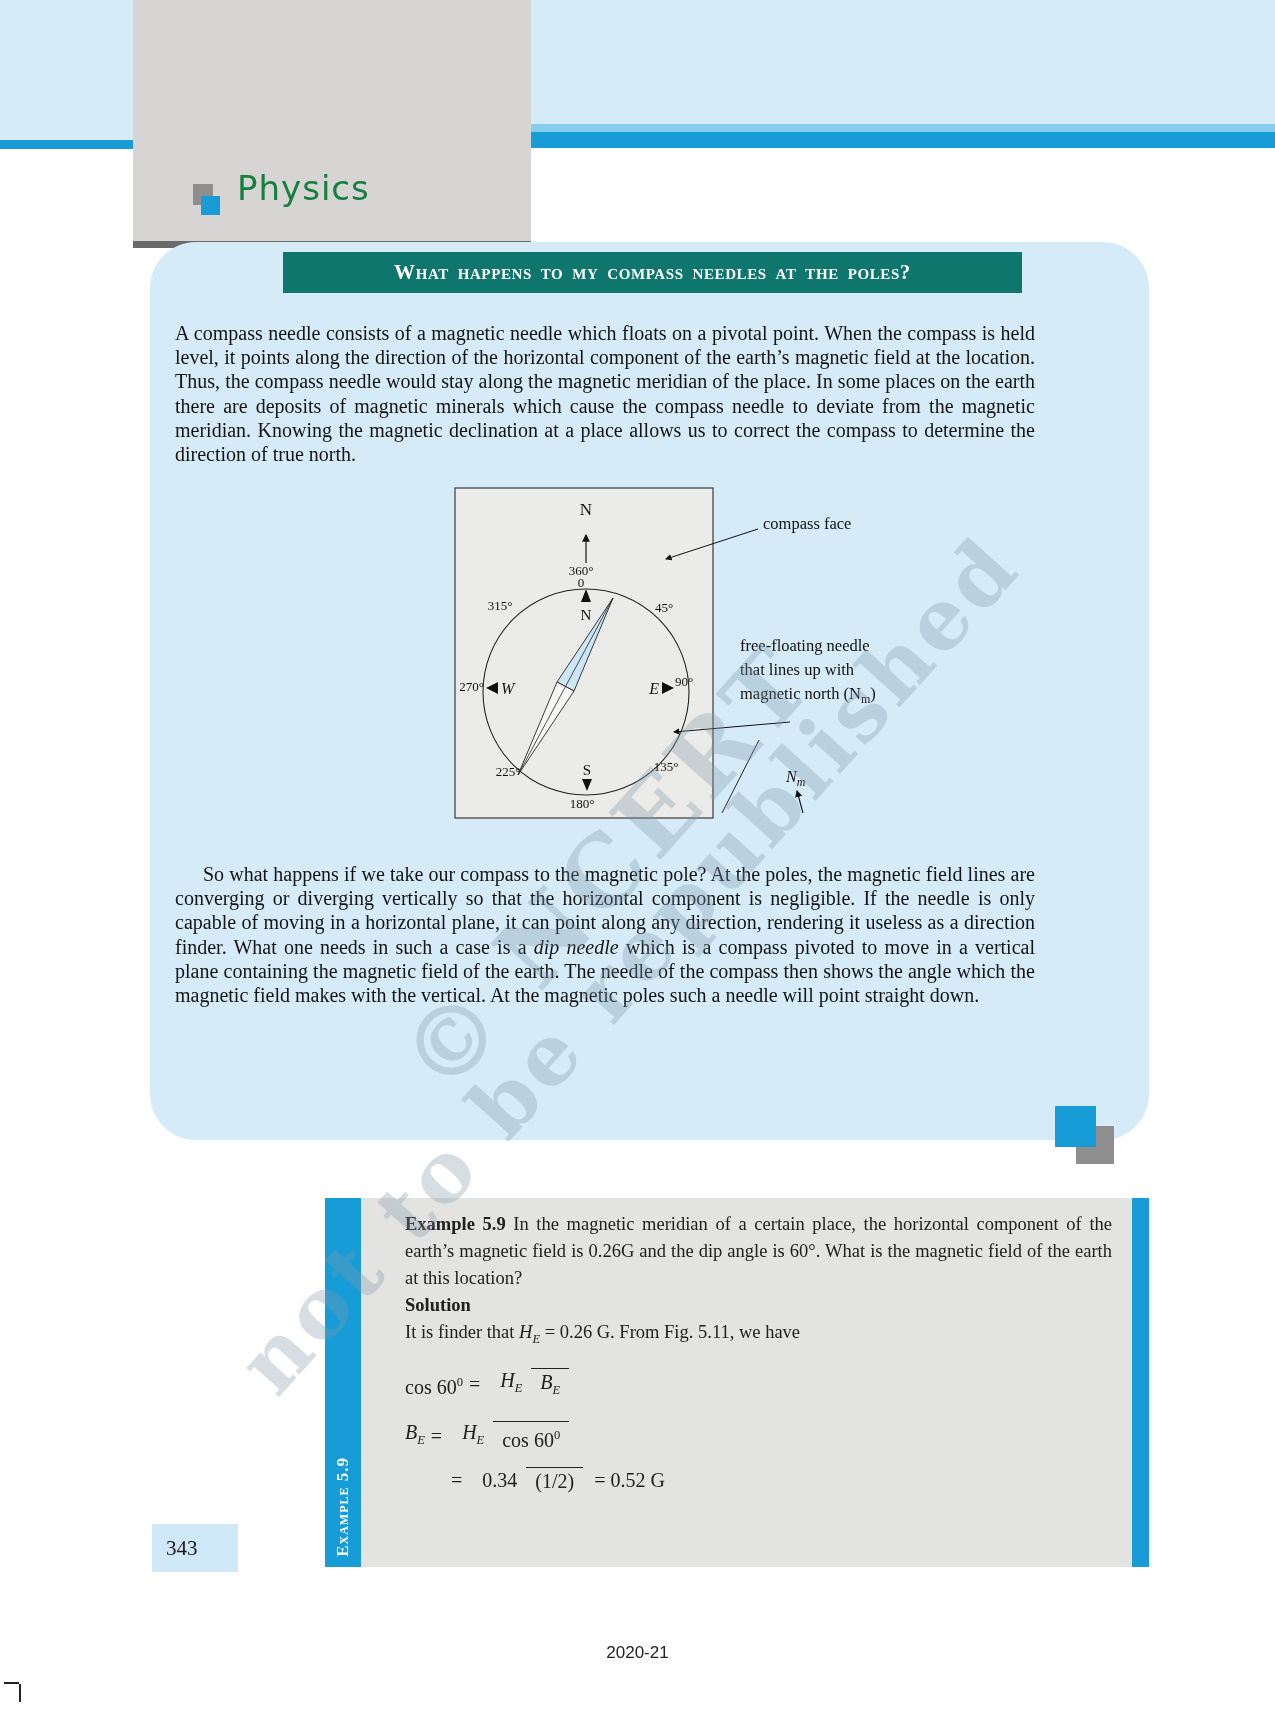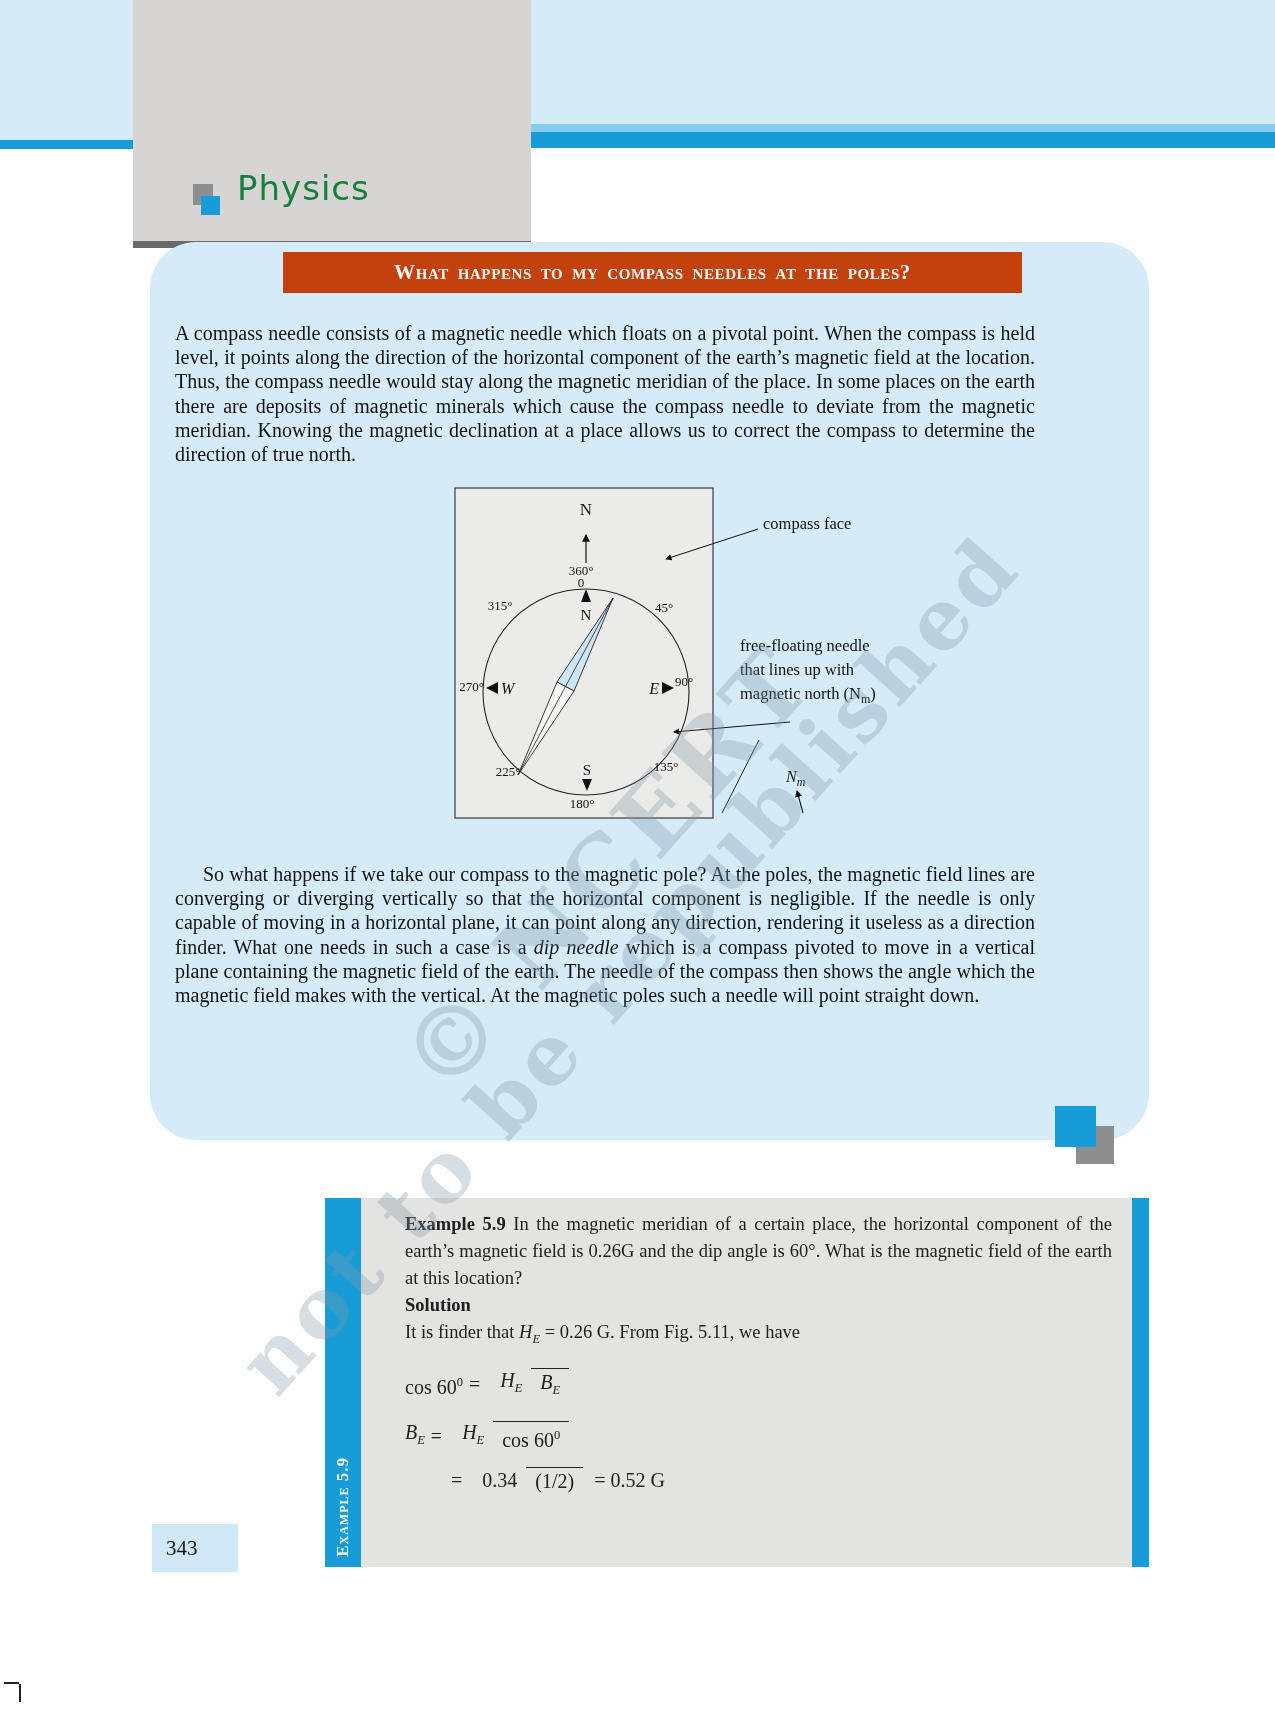--- a/index.html
+++ b/index.html
@@ -29,21 +29,21 @@
     letter-spacing:1px; color:#15803d;
   }
 
   
   .info-box {
     position:absolute; left:150px; top:242px; width:999px; height:898px;
     background:#d5ebf8; border-radius:46px;
   }
   .info-title-bar {
     position:absolute; left:283px; top:252px; width:739px; height:41px;
-    background:#c2410c; display:flex; align-items:center; justify-content:center;
+    background:#0f766e; display:flex; align-items:center; justify-content:center;
   }
   .info-title-text {
     font-variant:small-caps; font-weight:bold; font-size:21px; color:#ffffff;
     letter-spacing:0.6px; word-spacing:3px;
   }
   .body-para {
     position:absolute; left:175px; width:860px;
     font-size:20px; line-height:24.2px; text-align:justify; color:#141414;
   }
   .para1 { top:301px; }
@@ -222,17 +222,18 @@
       <span class="frac">
         <span class="num">0.34</span>
         <span class="den">(1/2)</span>
       </span>
       <span class="feq">= 0.52 G</span>
     </div>
   </div>
   <div class="ex-right-bar"></div>
 
   <div class="pagenum-box">343</div>
+  <div class="footer">2020-21</div>
 
   <div class="wm wm1">© NCERT</div>
   <div class="wm wm2">not to be republished</div>
 
 </div>
 
 </body></html>

